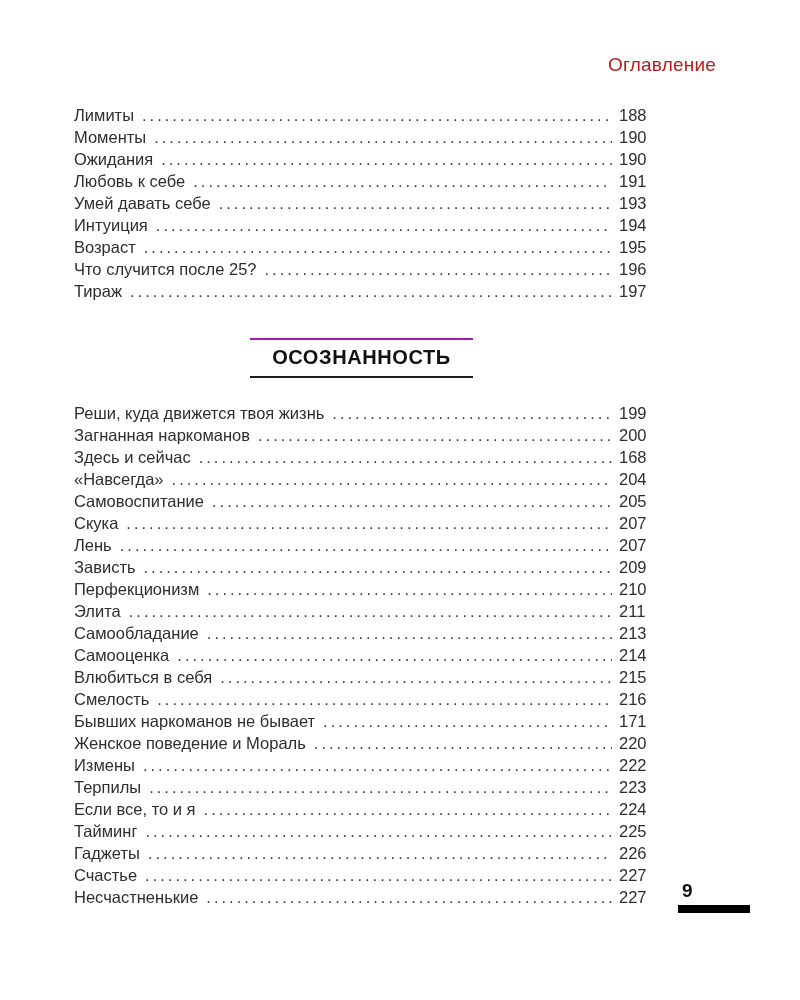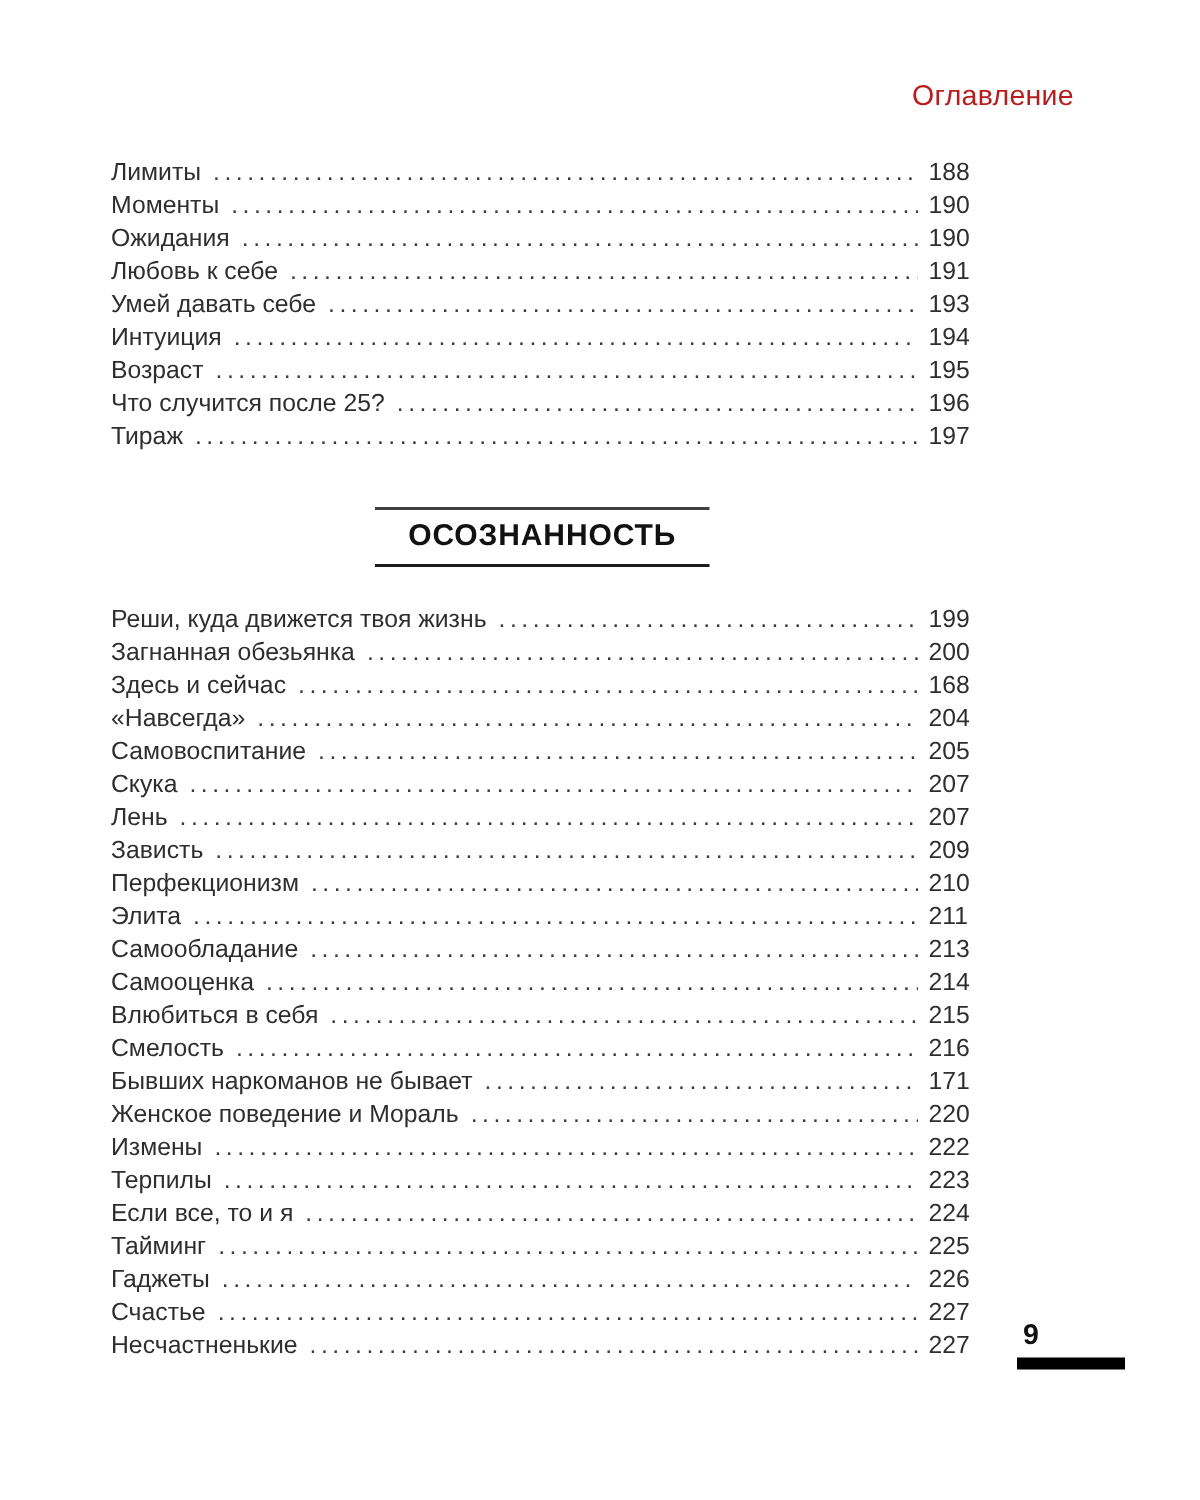--- a/index.html
+++ b/index.html
@@ -52,21 +52,21 @@
     min-width: 30px;
     text-align: left;
     white-space: nowrap;
   }
   .section-heading {
     text-align: center;
     margin: 36px 0 24px 0;
   }
   .section-heading-text {
     display: inline-block;
-    border-top: 2px solid #404040;
+    border-top: 2px solid #a21caf;
     border-bottom: 2px solid #1c1c1c;
     padding: 6px 22px 7px 22px;
     font-size: 20px;
     font-weight: bold;
     letter-spacing: 0.6px;
     color: #111;
   }
   .folio {
     position: absolute;
     left: 682px;
@@ -135,21 +135,21 @@
       <span class="leader"></span>
       <span class="page">197</span>
     </div>
     <div class="section-heading"><span class="section-heading-text">ОСОЗНАННОСТЬ</span></div>
     <div class="entry">
       <span class="title">Реши, куда движется твоя жизнь</span>
       <span class="leader"></span>
       <span class="page">199</span>
     </div>
     <div class="entry">
-      <span class="title">Загнанная обезьянка</span>
+      <span class="title">Загнанная наркоманов</span>
       <span class="leader"></span>
       <span class="page">200</span>
     </div>
     <div class="entry">
       <span class="title">Здесь и сейчас</span>
       <span class="leader"></span>
       <span class="page">168</span>
     </div>
     <div class="entry">
       <span class="title">«Навсегда»</span>

